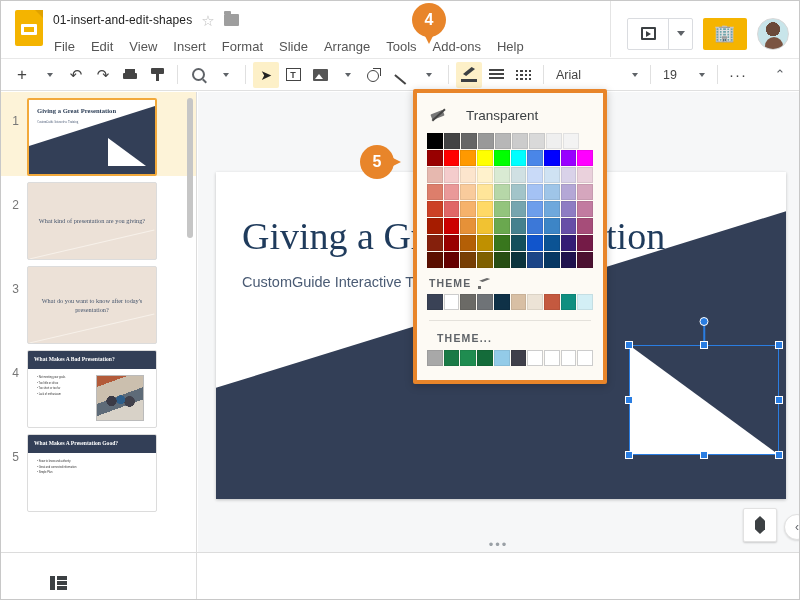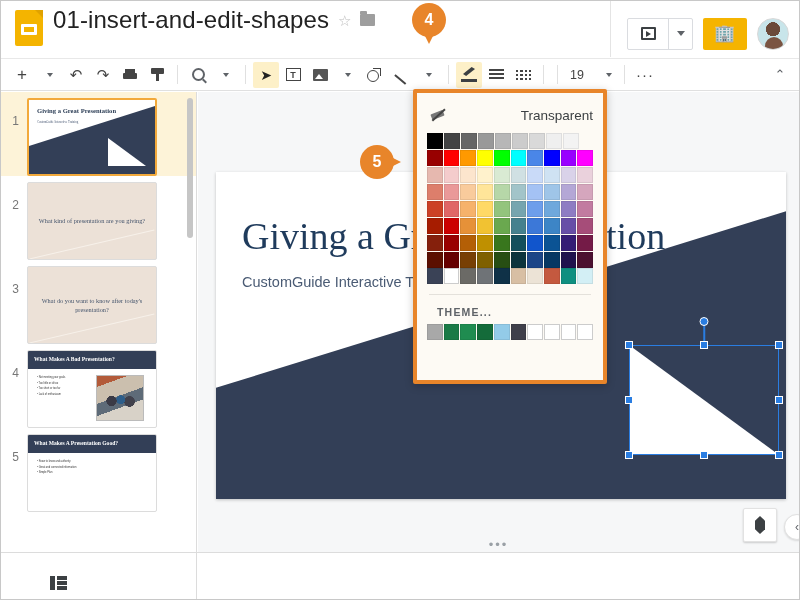--- a/index.html
+++ b/index.html
@@ -39,21 +39,21 @@
     position: absolute; left: 6px; top: 14px; width: 16px; height: 11px;
     background: #fff; border-radius: 1px;
   }
   .app-logo .screen::after{
     content:""; position:absolute; left:3px; top:3px; width:10px; height:5px;
     background:#f4b400;
   }
   .title-block { margin-top: 6px; flex: 1; }
   .title-row { display: flex; align-items: center; gap: 9px; height: 26px; }
   .doc-title {
-    font-size: 24px; color: #222; letter-spacing: .1px; white-space: nowrap;
+    font-size: 12px; color: #222; letter-spacing: .1px; white-space: nowrap;
   }
   .star-icon { color: #bdbdbd; font-size: 15px; line-height: 1; }
   .folder-icon {
     width: 15px; height: 12px; background: #9e9e9e; border-radius: 1px;
     position: relative;
   }
   .folder-icon::before {
     content: ""; position: absolute; left: 0; top: -3px;
     width: 7px; height: 3px; background: #9e9e9e; border-radius: 1px 1px 0 0;
   }
@@ -325,23 +325,22 @@
     background-blend-mode: multiply; }
 
   
   .picker {
     position:absolute; left:412px; top:88px; width:194px; height:295px;
     background:#fdfaf4; border:4px solid #e8852a; border-radius:2px;
     box-shadow:0 2px 8px rgba(0,0,0,.22); overflow:hidden;
   }
   .picker-inner { padding:8px 10px; }
   .transparent-row {
-    display:flex; align-items:center; gap:11px; height:28px; cursor:pointer;
+    display:flex; align-items:center; gap:21px; height:28px; cursor:pointer;
     padding-left:4px;
-    justify-content:space-between;
   }
   .trans-icon { width:14px;height:14px;position:relative; }
   .trans-icon::before{content:"";position:absolute;left:0;top:4px;width:13px;height:6px;
     background:#777;border-radius:1px;transform:rotate(-22deg);}
   .trans-icon::after{content:"";position:absolute;left:-1px;top:6px;width:17px;height:1.6px;
     background:#444;transform:rotate(-42deg);}
   .trans-label { font-size:13.5px; color:#3c4043; }
   .swatch-grid { display:flex; flex-direction:column; gap:1px; margin-top:4px; }
   .sw-row { display:flex; gap:1px; }
   .sw {
@@ -393,20 +392,32 @@
       <div class="page">
           <div class="screen"></div>
         </div>
     </div>
     <div class="title-block">
       <div class="title-row">
         <span class="doc-title">01-insert-and-edit-shapes</span>
         <span class="star-icon">☆</span>
         <span class="folder-icon"></span>
       </div>
+      <div class="menubar" id="menubar">
+          <div class="menu-item">File</div>
+          <div class="menu-item">Edit</div>
+          <div class="menu-item">View</div>
+          <div class="menu-item">Insert</div>
+          <div class="menu-item">Format</div>
+          <div class="menu-item">Slide</div>
+          <div class="menu-item">Arrange</div>
+          <div class="menu-item">Tools</div>
+          <div class="menu-item">Add-ons</div>
+          <div class="menu-item">Help</div>
+        </div>
     </div>
     <div class="header-right">
       <div class="present-group">
         <div class="present-btn">
           <span class="present-glyph"></span>
         </div>
         <div class="present-caret">
           <span class="caret"></span>
         </div>
       </div>
@@ -480,20 +491,24 @@
       </span>
     </div>
     <div class="tb">
       <span class="ic-dash">
         <span style="top:1px"></span>
           <span style="top:5px"></span>
           <span style="top:9px"></span>
       </span>
     </div>
     <div class="tb-sep"></div>
+    <div class="font-box">
+      <span>Arial</span>
+      <span class="mini-caret"></span>
+    </div>
     <div class="tb-sep"></div>
     <div class="size-box">
       <span>19</span>
       <span class="mini-caret"></span>
     </div>
     <div class="tb-sep"></div>
     <div class="tb">
         <span class="ic-more">···</span>
       </div>
     <div style="flex:1"></div>
@@ -680,20 +695,24 @@
             <div class="sw" style="background: rgb(120, 63, 4);"></div>
             <div class="sw" style="background: rgb(127, 96, 0);"></div>
             <div class="sw" style="background: rgb(39, 78, 19);"></div>
             <div class="sw" style="background: rgb(12, 52, 61);"></div>
             <div class="sw" style="background: rgb(28, 69, 135);"></div>
             <div class="sw" style="background: rgb(7, 55, 99);"></div>
             <div class="sw" style="background: rgb(32, 18, 77);"></div>
             <div class="sw" style="background: rgb(76, 17, 48);"></div>
           </div>
         </div>
+      <div class="section-head">
+        <span class="section-label">THEME</span>
+        <span class="pencil-icon"></span>
+      </div>
       <div class="sw-row" id="theme-grid">
           <div class="sw" style="background: rgb(58, 66, 86);"></div>
           <div class="sw sw-empty"></div>
           <div class="sw" style="background: rgb(107, 106, 102);"></div>
           <div class="sw" style="background: rgb(111, 115, 119);"></div>
           <div class="sw" style="background: rgb(15, 49, 71);"></div>
           <div class="sw" style="background: rgb(216, 191, 164);"></div>
           <div class="sw" style="background: rgb(236, 227, 214);"></div>
           <div class="sw" style="background: rgb(196, 89, 63);"></div>
           <div class="sw" style="background: rgb(15, 143, 128);"></div>

